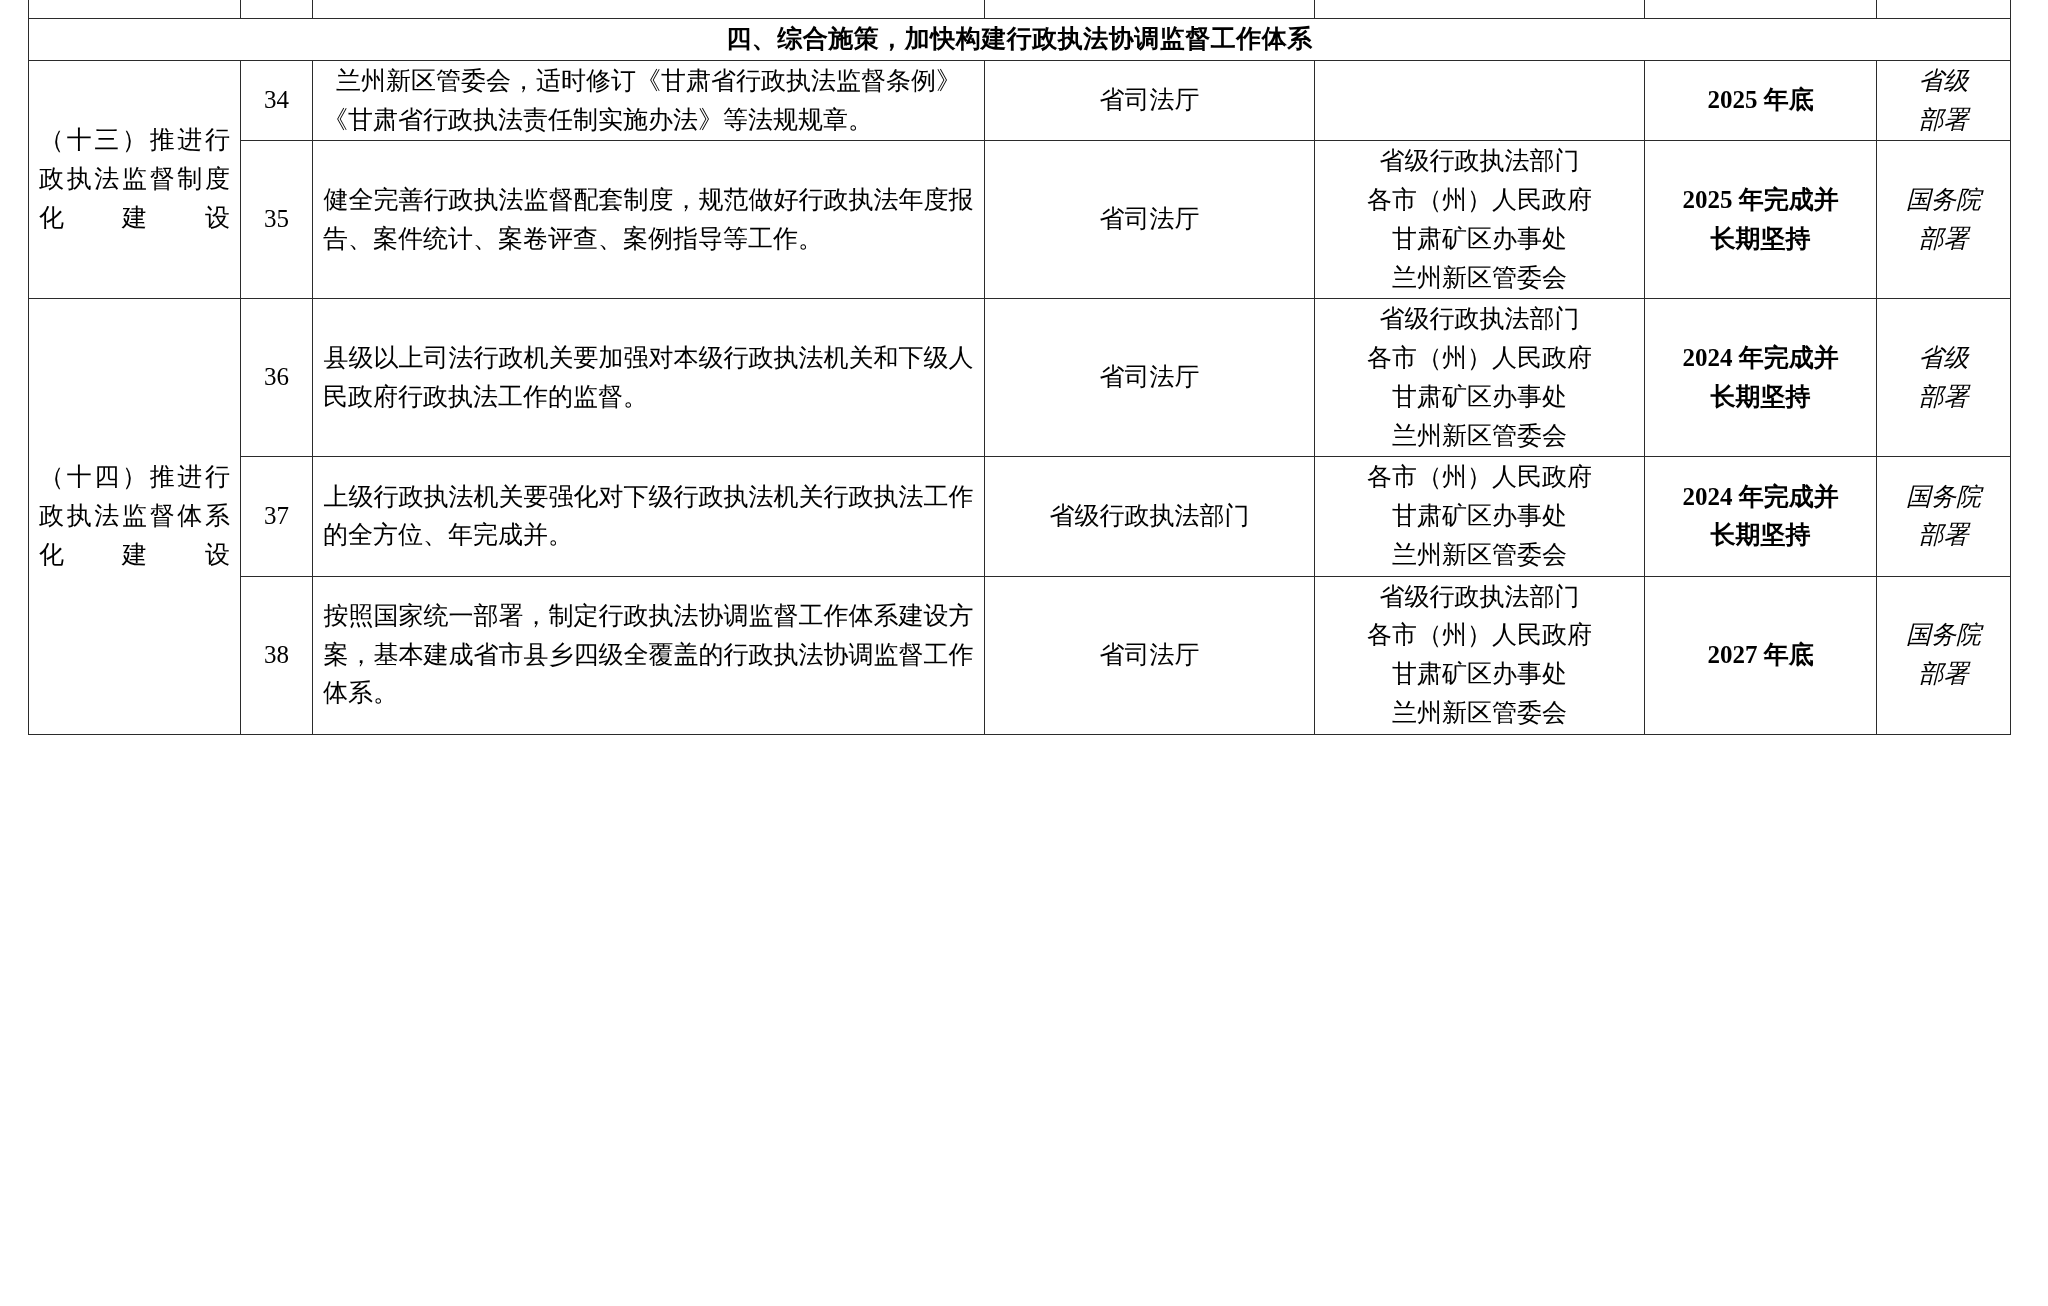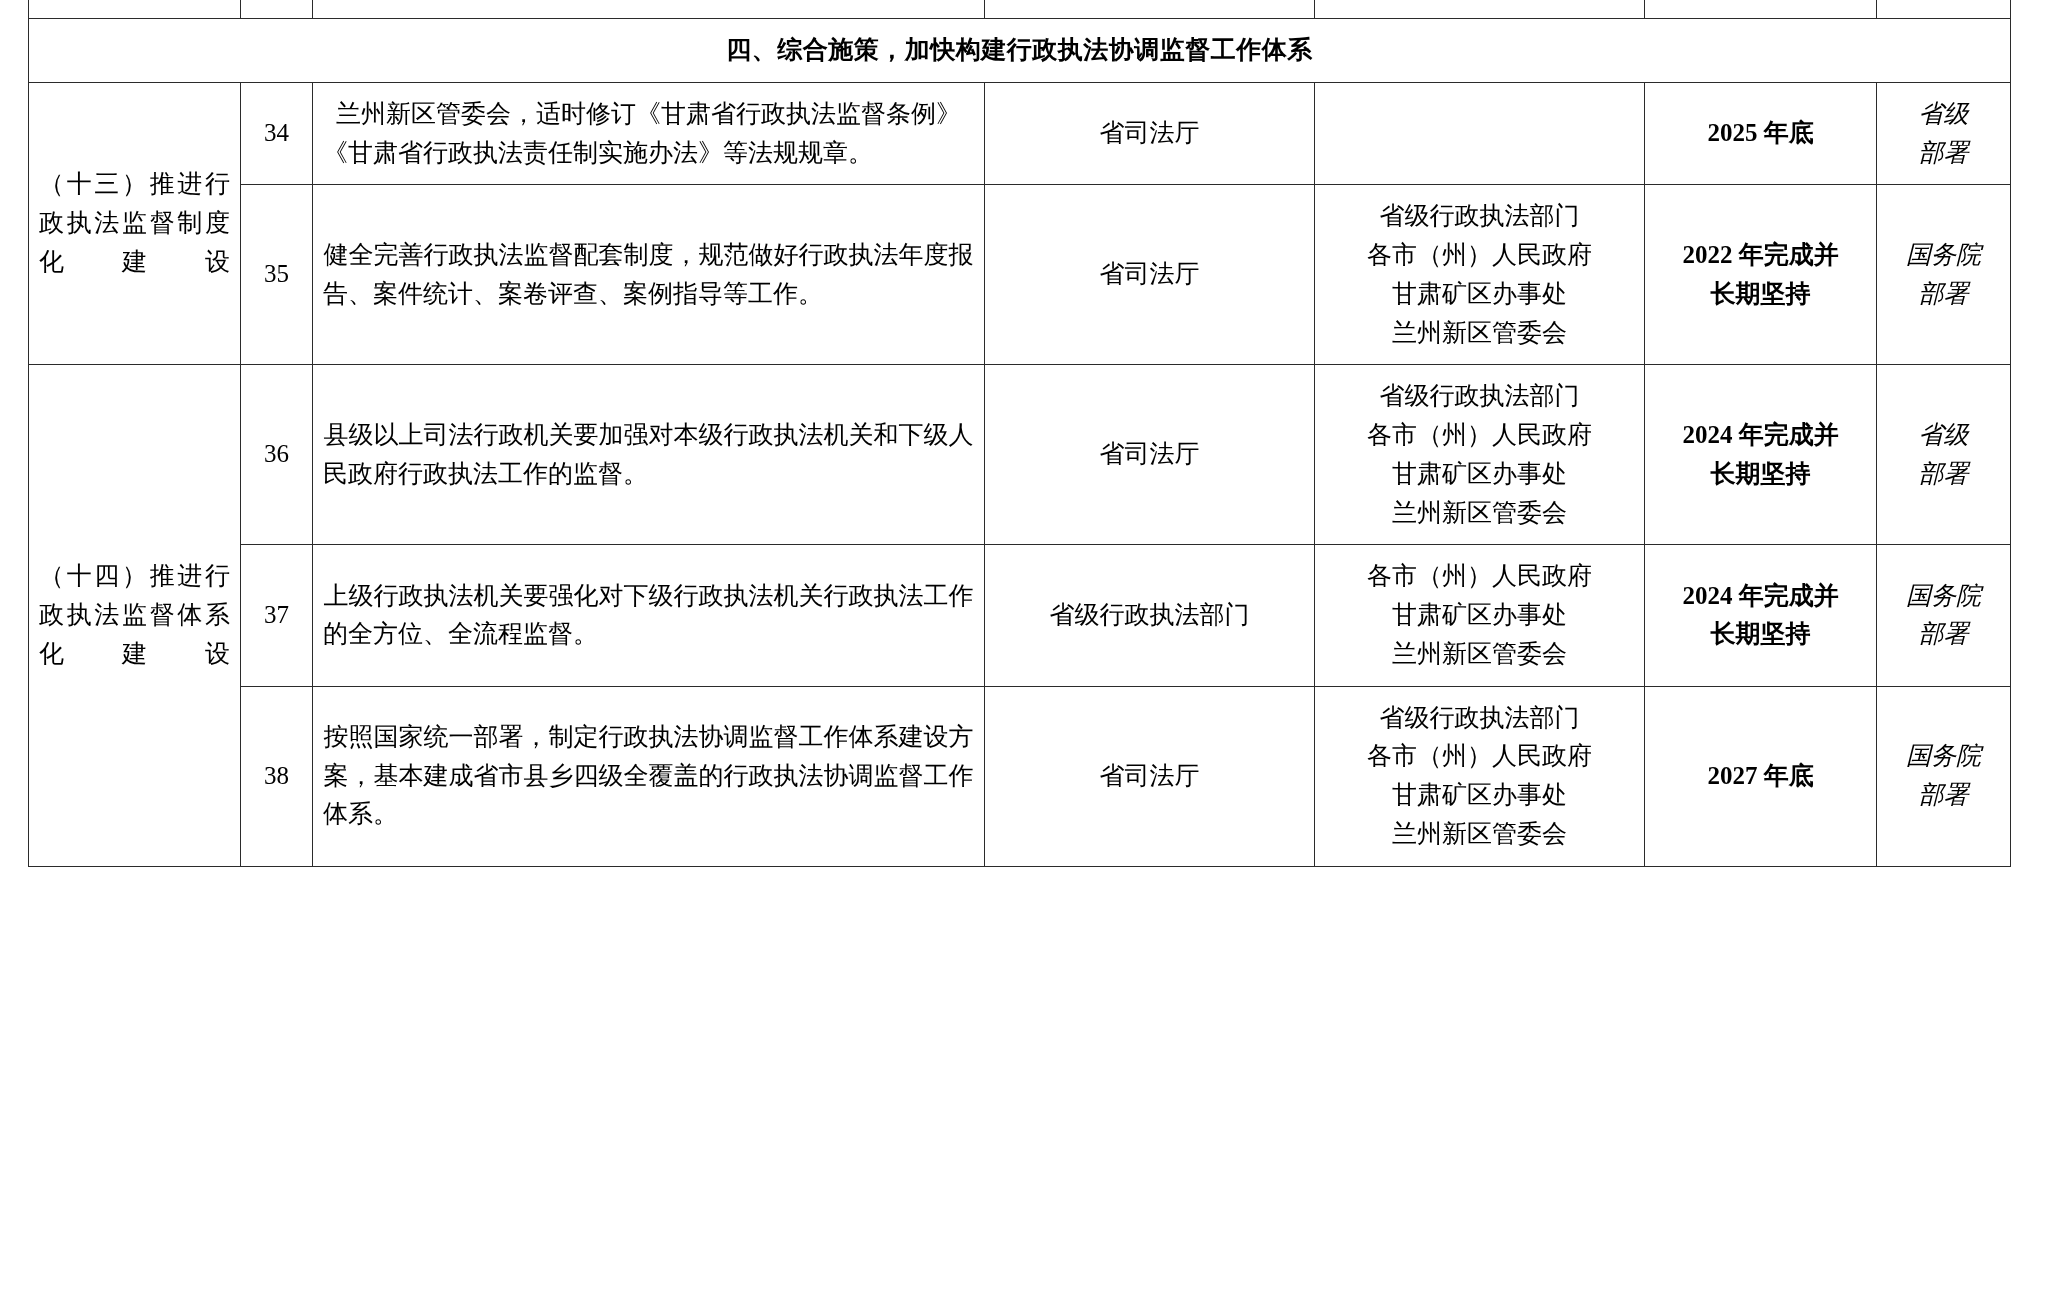--- a/index.html
+++ b/index.html
@@ -23,21 +23,21 @@
   }
   table.doc-table {
     width: 1982px;
     margin: 0;
     border-collapse: collapse;
     table-layout: fixed;
   }
   table.doc-table td {
     border: 1px solid #2b2b2b;
     vertical-align: middle;
-    padding: 12px 10px;
+    padding: 1px 10px;
     font-size: 25px;
     line-height: 1.55;
     text-align: center;
   }
   
   col.c-sec   { width: 212px; }
   col.c-no    { width: 72px; }
   col.c-task  { width: 672px; }
   col.c-lead  { width: 330px; }
   col.c-coop  { width: 330px; }
@@ -163,21 +163,21 @@
         <td class="num">35</td>
         <td class="task">健全完善行政执法监督配套制度，规范做好行政执法年度报告、案件统计、案卷评查、案例指导等工作。</td>
         <td class="lead">省司法厅</td>
         <td class="multi">
           <span>省级行政执法部门</span>
           <span>各市（州）人民政府</span>
           <span>甘肃矿区办事处</span>
           <span>兰州新区管委会</span>
         </td>
         <td class="time">
-          <span>2022 年完成并</span>
+          <span>2025 年完成并</span>
           <span>长期坚持</span>
         </td>
         <td class="level">
           <span>国务院</span>
           <span>部署</span>
         </td>
       </tr>
 
       <tr>
         <td class="section-name" rowspan="3">
@@ -197,21 +197,21 @@
           <span>长期坚持</span>
         </td>
         <td class="level">
           <span>省级</span>
           <span>部署</span>
         </td>
       </tr>
 
       <tr>
         <td class="num">37</td>
-        <td class="task">上级行政执法机关要强化对下级行政执法机关行政执法工作的全方位、全流程监督。</td>
+        <td class="task">上级行政执法机关要强化对下级行政执法机关行政执法工作的全方位、年完成并。</td>
         <td class="lead">省级行政执法部门</td>
         <td class="multi">
           <span>各市（州）人民政府</span>
           <span>甘肃矿区办事处</span>
           <span>兰州新区管委会</span>
         </td>
         <td class="time">
           <span>2024 年完成并</span>
           <span>长期坚持</span>
         </td>

